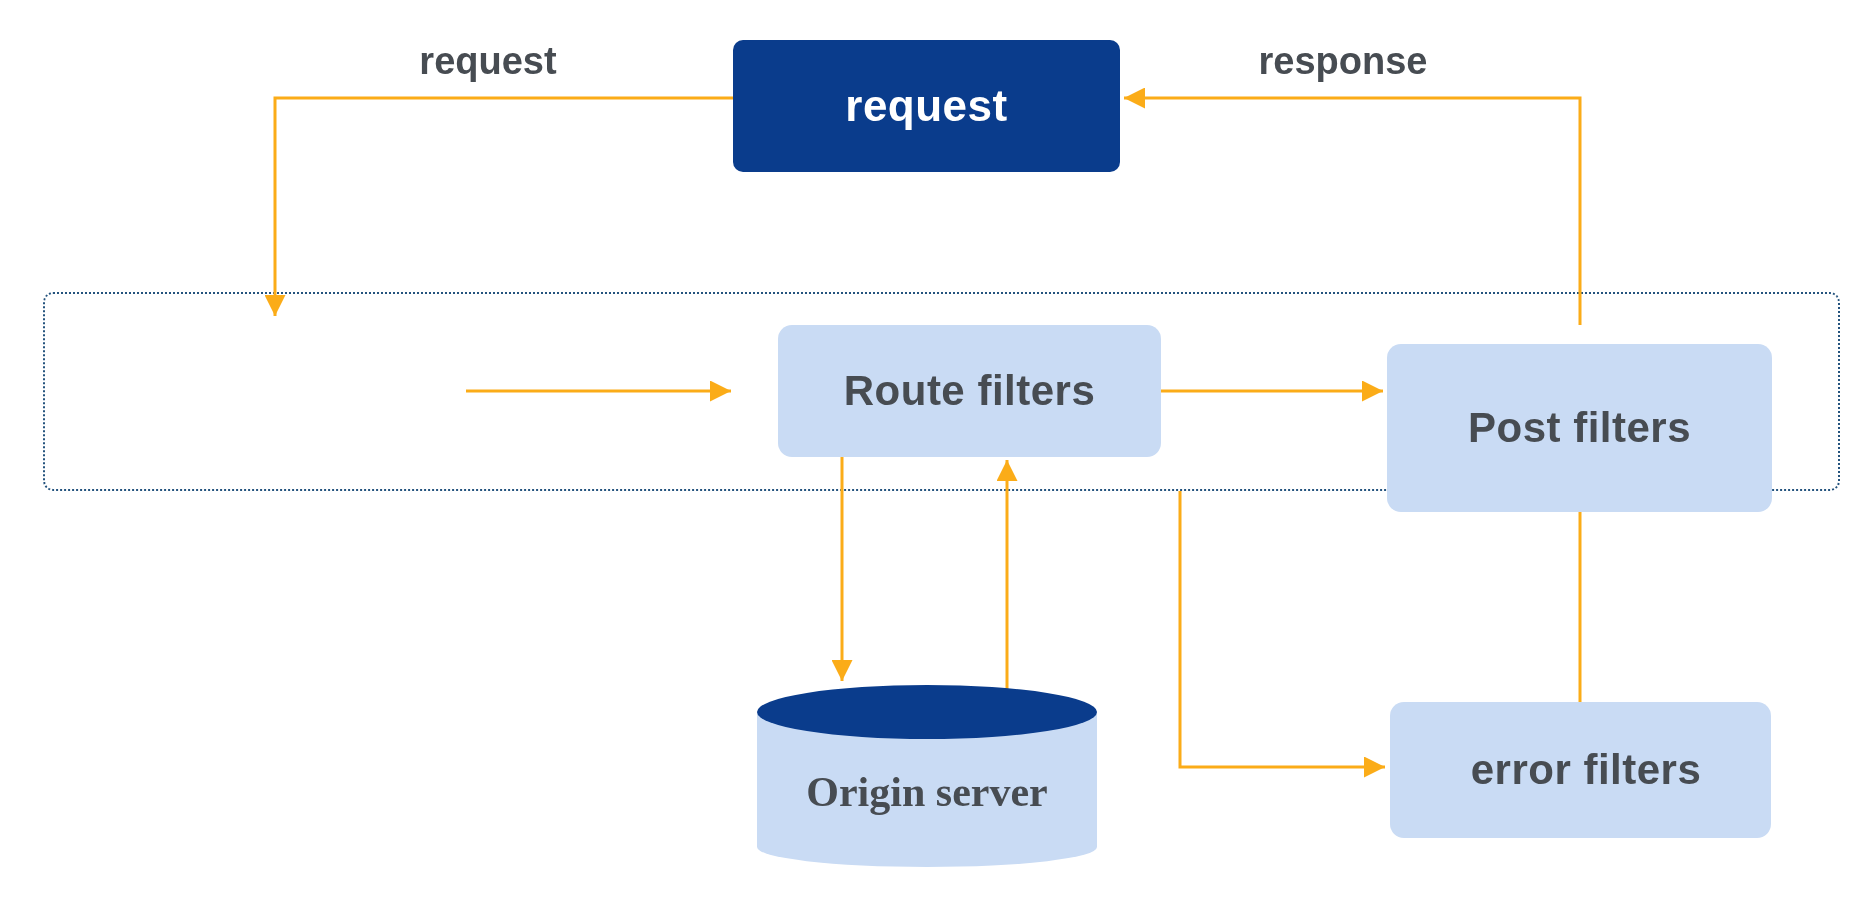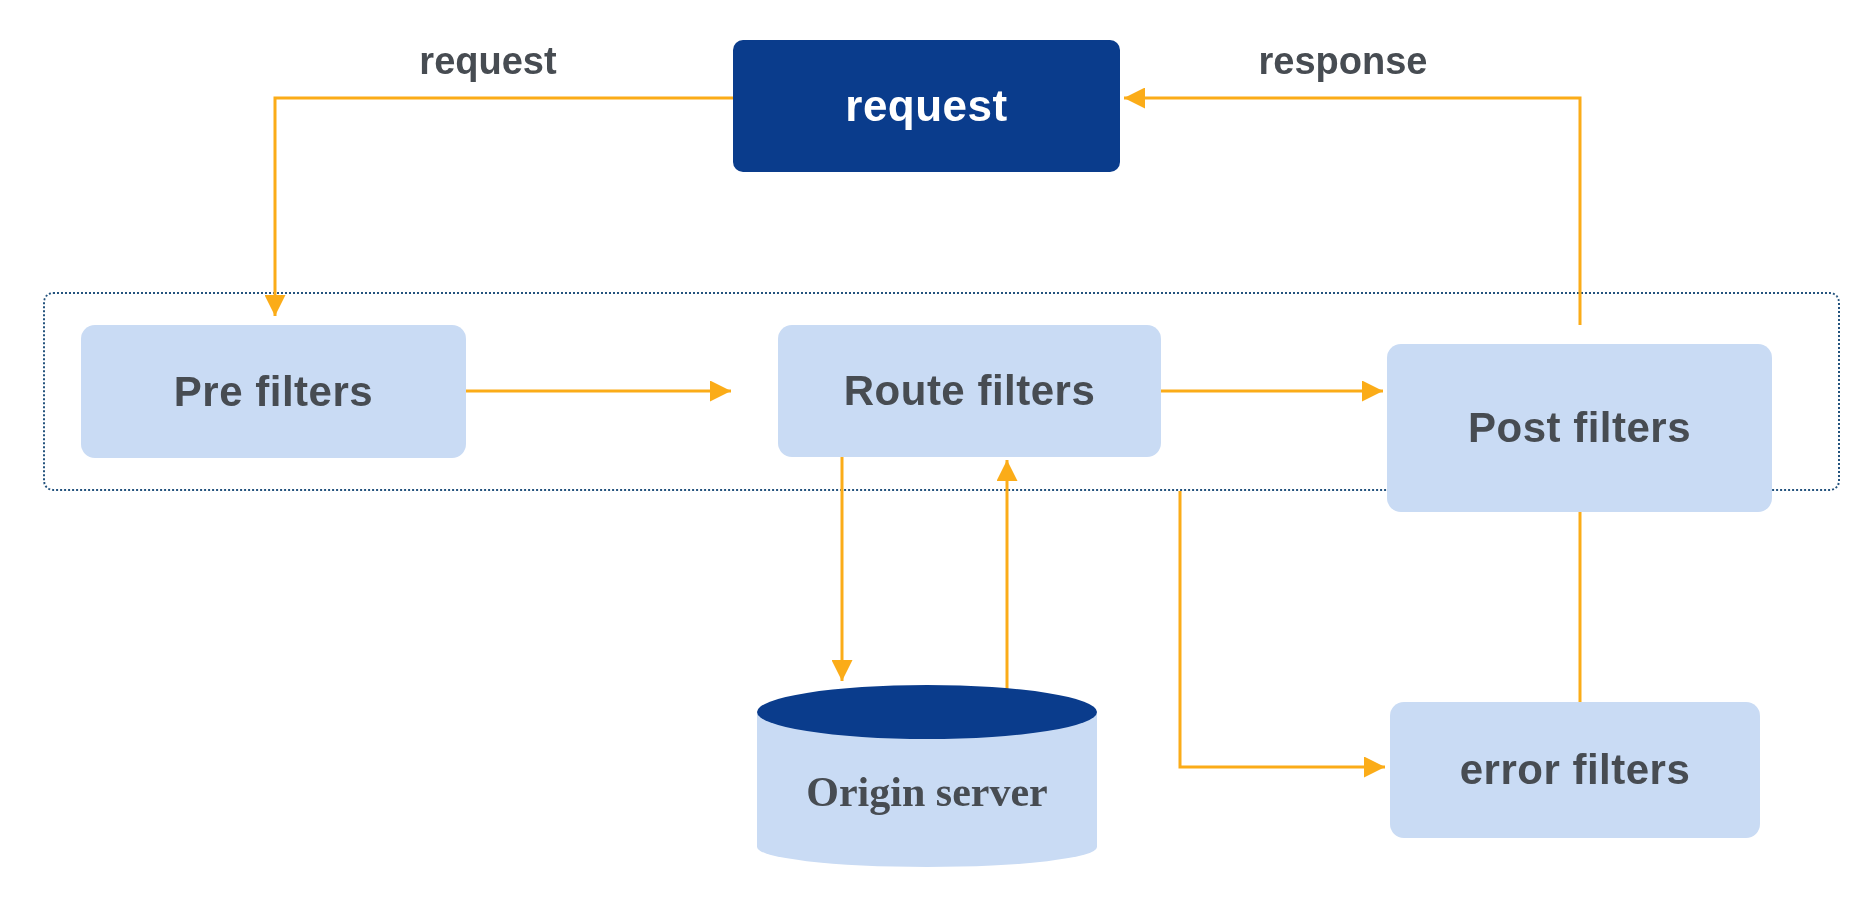--- a/index.html
+++ b/index.html
@@ -75,33 +75,30 @@
     <g>
       <path class="cyl-body" d="M757,712 V847 A170,20 0 0 0 1097,847 V712 Z"></path>
       <ellipse class="cyl-top" cx="927" cy="712" rx="170" ry="27"></ellipse>
     </g>
   </svg>
 
   <div class="node dark" style="left:733px;top:40px;width:387px;height:132px;">
     <span>request</span>
   </div>
 
-  <div class="node" style="left:81px;top:325px;width:385px;height:133px;">
-    <span>Pre filters</span>
-  </div>
 
   <div class="node" style="left:778px;top:325px;width:383px;height:132px;">
     <span>Route filters</span>
   </div>
 
   <div class="node" style="left:1387px;top:344px;width:385px;height:168px;">
     <span>Post filters</span>
   </div>
 
-  <div class="node" style="left:1390px;top:702px;width:370px;height:136px;">
+  <div class="node" style="left:1390px;top:702px;width:370px;height:136px;padding-left:11px;">
     <span>error filters</span>
   </div>
 
   <div class="edge-label" style="left:488px;top:40px;">request</div>
   <div class="edge-label" style="left:1343px;top:40px;">response</div>
 
   <div class="cyl-label" style="left:927px;top:792px;">Origin server</div>
 
 </div>
 

